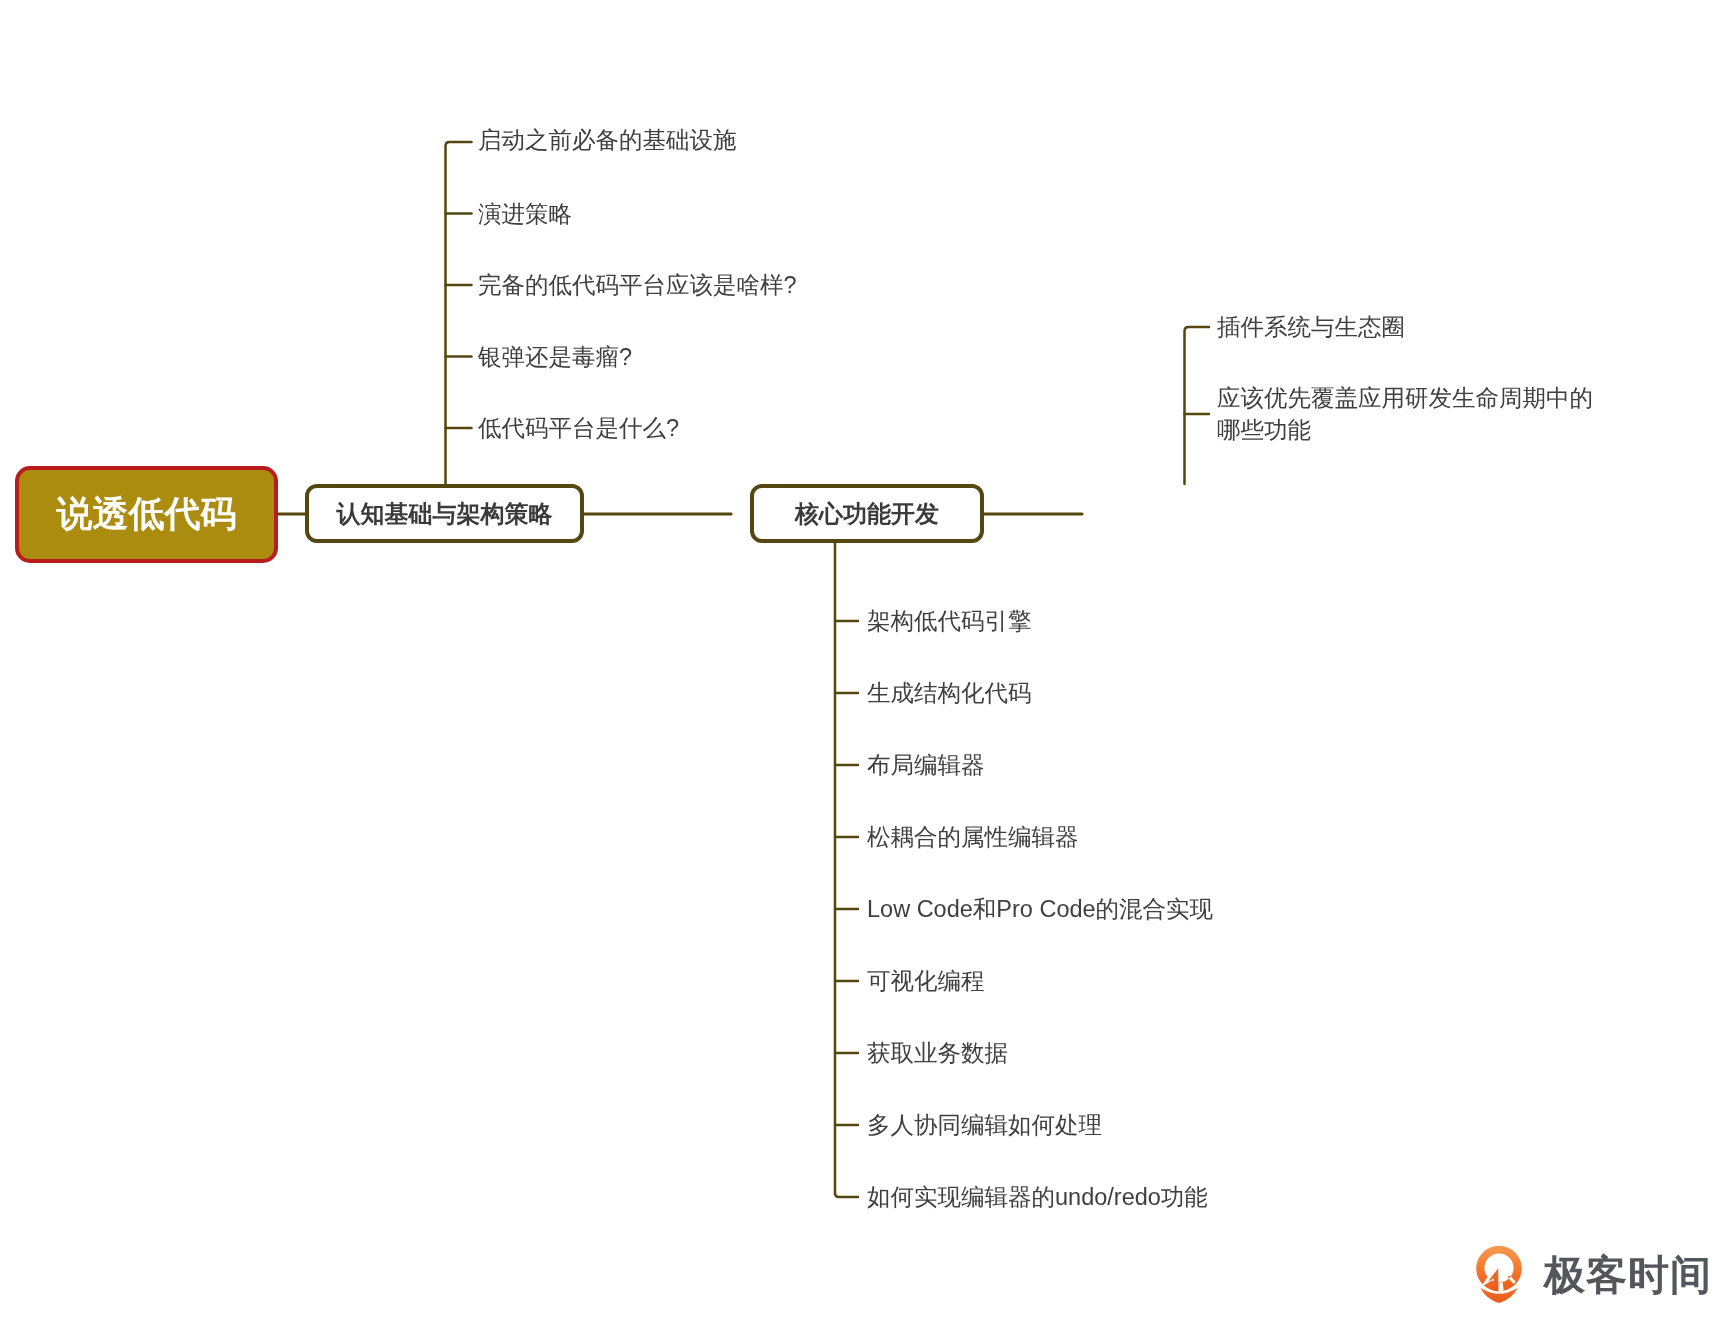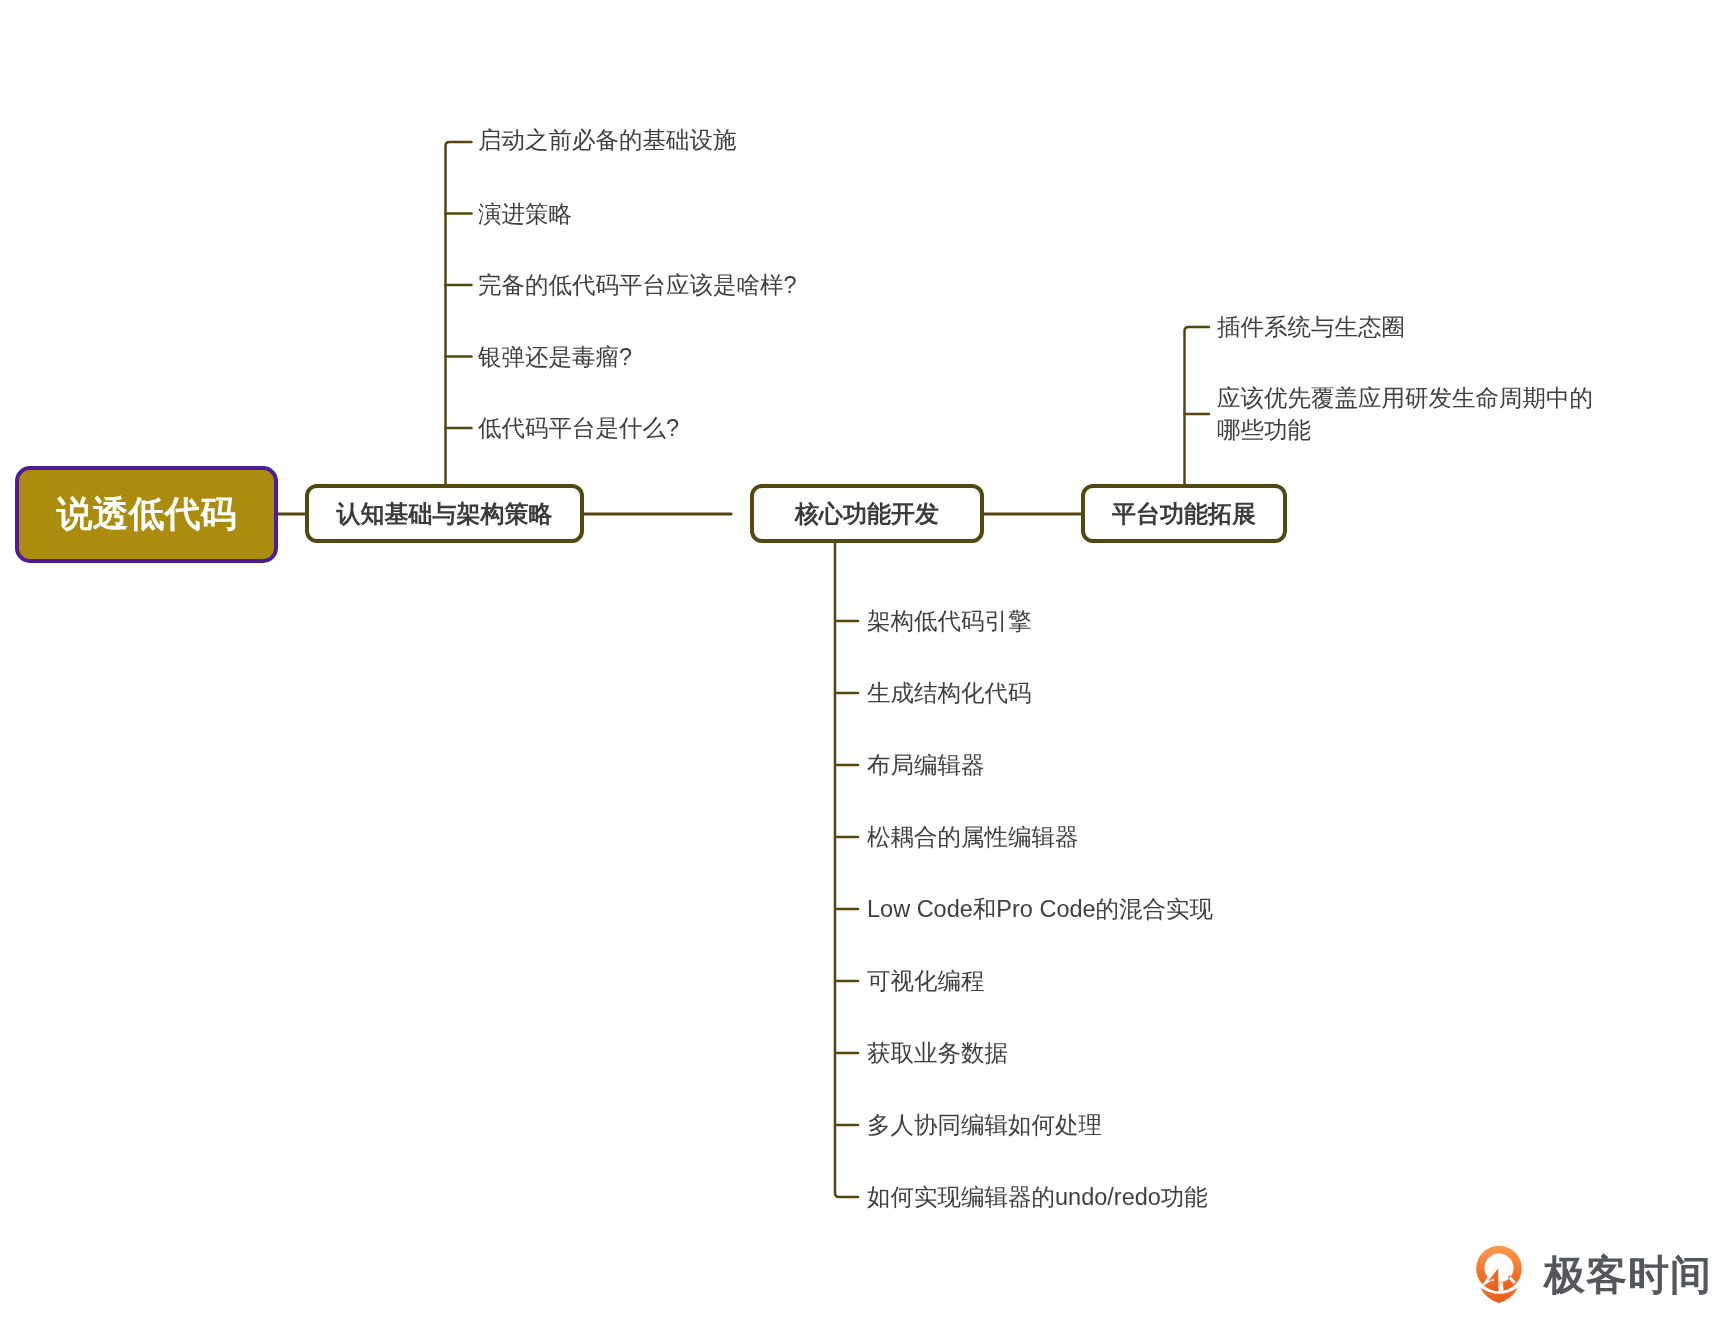--- a/index.html
+++ b/index.html
@@ -29,21 +29,21 @@
     align-items: center;
     justify-content: center;
     text-align: center;
   }
   .root-node {
     left: 15px;
     top: 466px;
     width: 263px;
     height: 97px;
     background: #AC8C0F;
-    border: 4px solid #4c1d95;
+    border: 4px solid #b91c1c;
     border-radius: 15px;
   }
   .root-node .label {
     color: #ffffff;
     font-size: 36px;
     font-weight: 700;
     white-space: nowrap;
   }
   .branch-node {
     top: 484px;
@@ -130,23 +130,20 @@
   <div class="node root-node">
     <span class="label">说透低代码</span>
   </div>
 
   <div class="node branch-node" id="branch-node-0">
     <span class="label">认知基础与架构策略</span>
   </div>
   <div class="node branch-node" id="branch-node-1">
     <span class="label">核心功能开发</span>
   </div>
-  <div class="node branch-node" id="branch-node-2">
-    <span class="label">平台功能拓展</span>
-  </div>
 
   <div class="topic" style="left:478px; top:142px;font-family:Liberation Mono, monospace;">启动之前必备的基础设施</div>
   <div class="topic" style="left:478px; top:213.5px;text-align:right;">演进策略</div>
   <div class="topic" style="left:478px; top:285px;">完备的低代码平台应该是啥样?</div>
   <div class="topic" style="left:478px; top:356.5px;">银弹还是毒瘤?</div>
   <div class="topic" style="left:478px; top:428px;">低代码平台是什么?</div>
 
   <div class="topic" style="left:867px; top:621px;">架构低代码引擎</div>
   <div class="topic" style="left:867px; top:693px;">生成结构化代码</div>
   <div class="topic" style="left:867px; top:765px;">布局编辑器</div>

